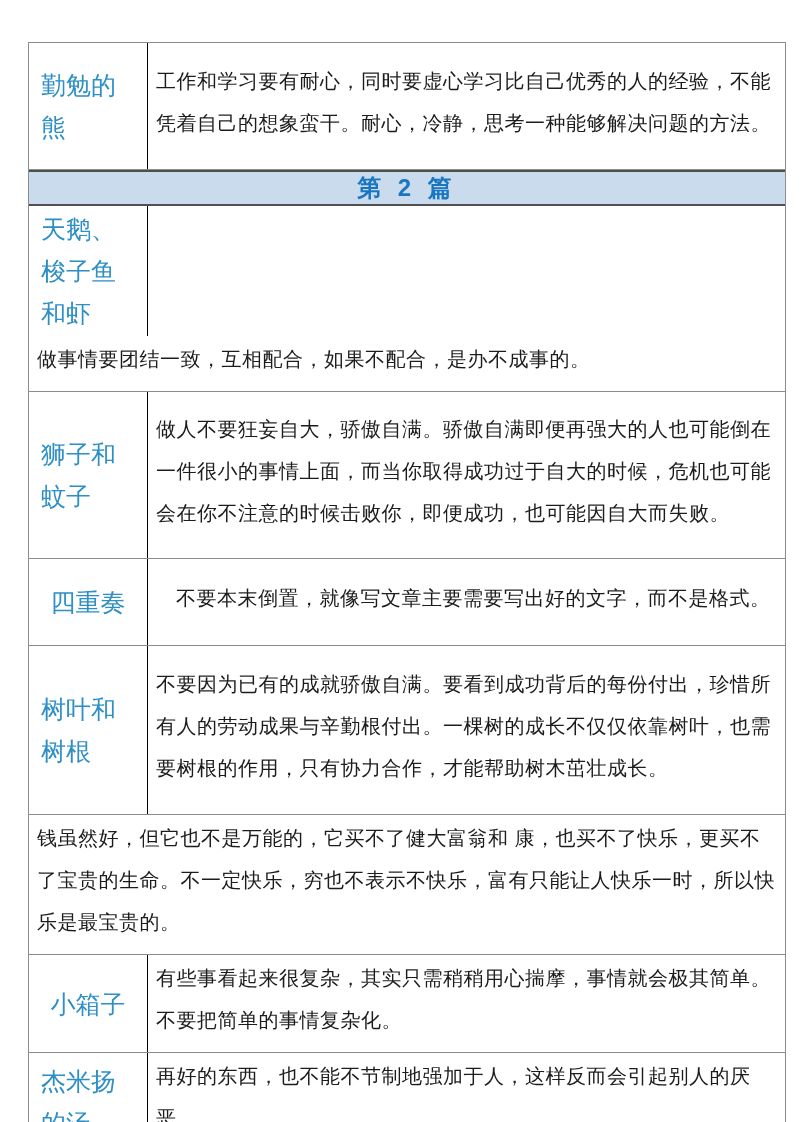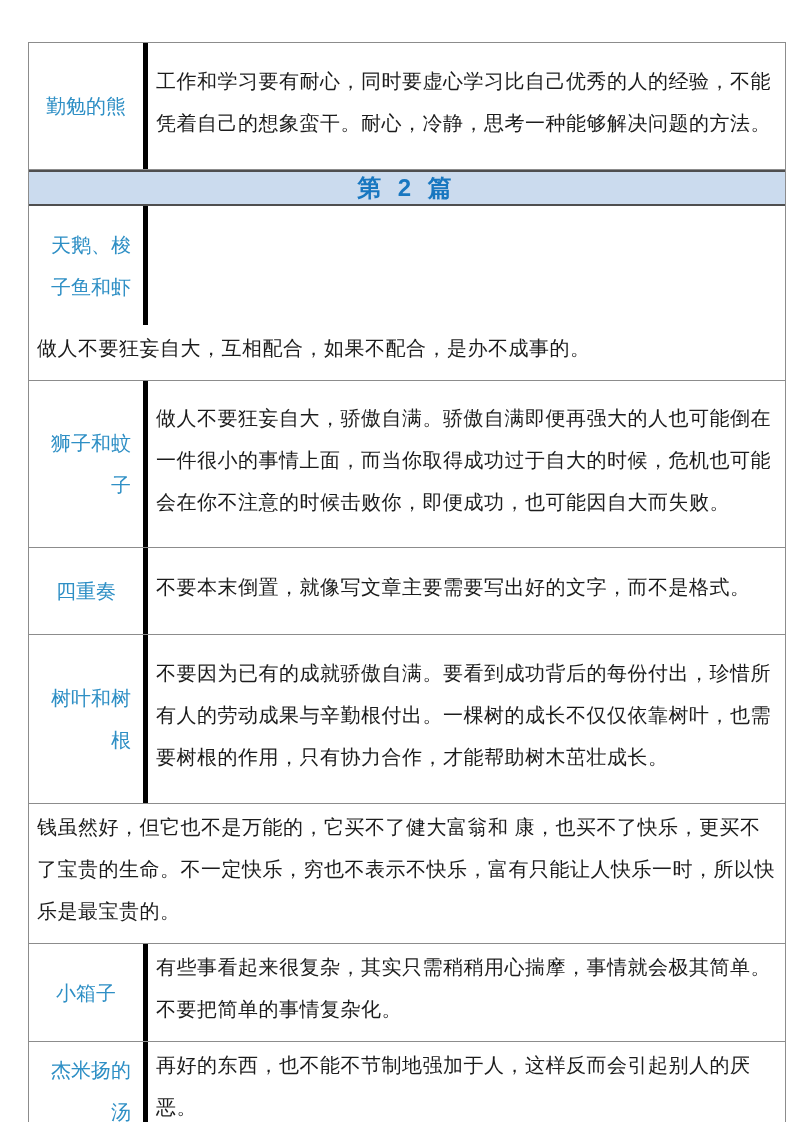--- a/index.html
+++ b/index.html
@@ -29,28 +29,28 @@
     border-bottom: 1px solid #8c8c8c;
     background: #ffffff;
   }
   .entry-row:last-child {
     border-bottom: none;
   }
   .title-cell {
     flex: 0 0 119px;
     width: 119px;
     box-sizing: border-box;
-    border-right: 5px solid #000000;
+    border-right: 1px solid #000000;
     display: flex;
     align-items: center;
     justify-content: center;
-    text-align: right;
+    text-align: left;
     padding: 2px 12px;
     color: var(--title-blue, #2e8fc5);
-    font-size: 20px;
+    font-size: 25px;
     line-height: 42px;
     font-weight: 500;
   }
   .lesson-cell {
     flex: 1 1 auto;
     box-sizing: border-box;
     display: flex;
     align-items: center;
     padding: 2px 10px 11px 8px;
     color: var(--body-text, #1c1c1c);
@@ -87,32 +87,32 @@
         </div>
       </div>
       <div class="section-row" style="min-height: 34px;">
         <span>第 2 篇</span>
       </div>
       <div class="entry-row" style="min-height: 82px; flex-direction: column;">
         <div class="title-cell">
           <span>天鹅、梭子鱼和虾</span>
         </div>
         <div class="lesson-cell">
-          <span>做人不要狂妄自大，互相配合，如果不配合，是办不成事的。</span>
+          <span>做事情要团结一致，互相配合，如果不配合，是办不成事的。</span>
         </div>
       </div>
       <div class="entry-row" style="min-height: 166px;">
         <div class="title-cell">
           <span>狮子和蚊子</span>
         </div>
         <div class="lesson-cell">
           <span>做人不要狂妄自大，骄傲自满。骄傲自满即便再强大的人也可能倒在一件很小的事情上面，而当你取得成功过于自大的时候，危机也可能会在你不注意的时候击败你，即便成功，也可能因自大而失败。</span>
         </div>
       </div>
-      <div class="entry-row" style="min-height: 86px;">
+      <div class="entry-row" style="min-height: 86px; gap: 20px;">
         <div class="title-cell">
           <span>四重奏</span>
         </div>
         <div class="lesson-cell">
           <span>不要本末倒置，就像写文章主要需要写出好的文字，而不是格式。</span>
         </div>
       </div>
       <div class="entry-row" style="min-height: 168px;">
         <div class="title-cell">
           <span>树叶和树根</span>

